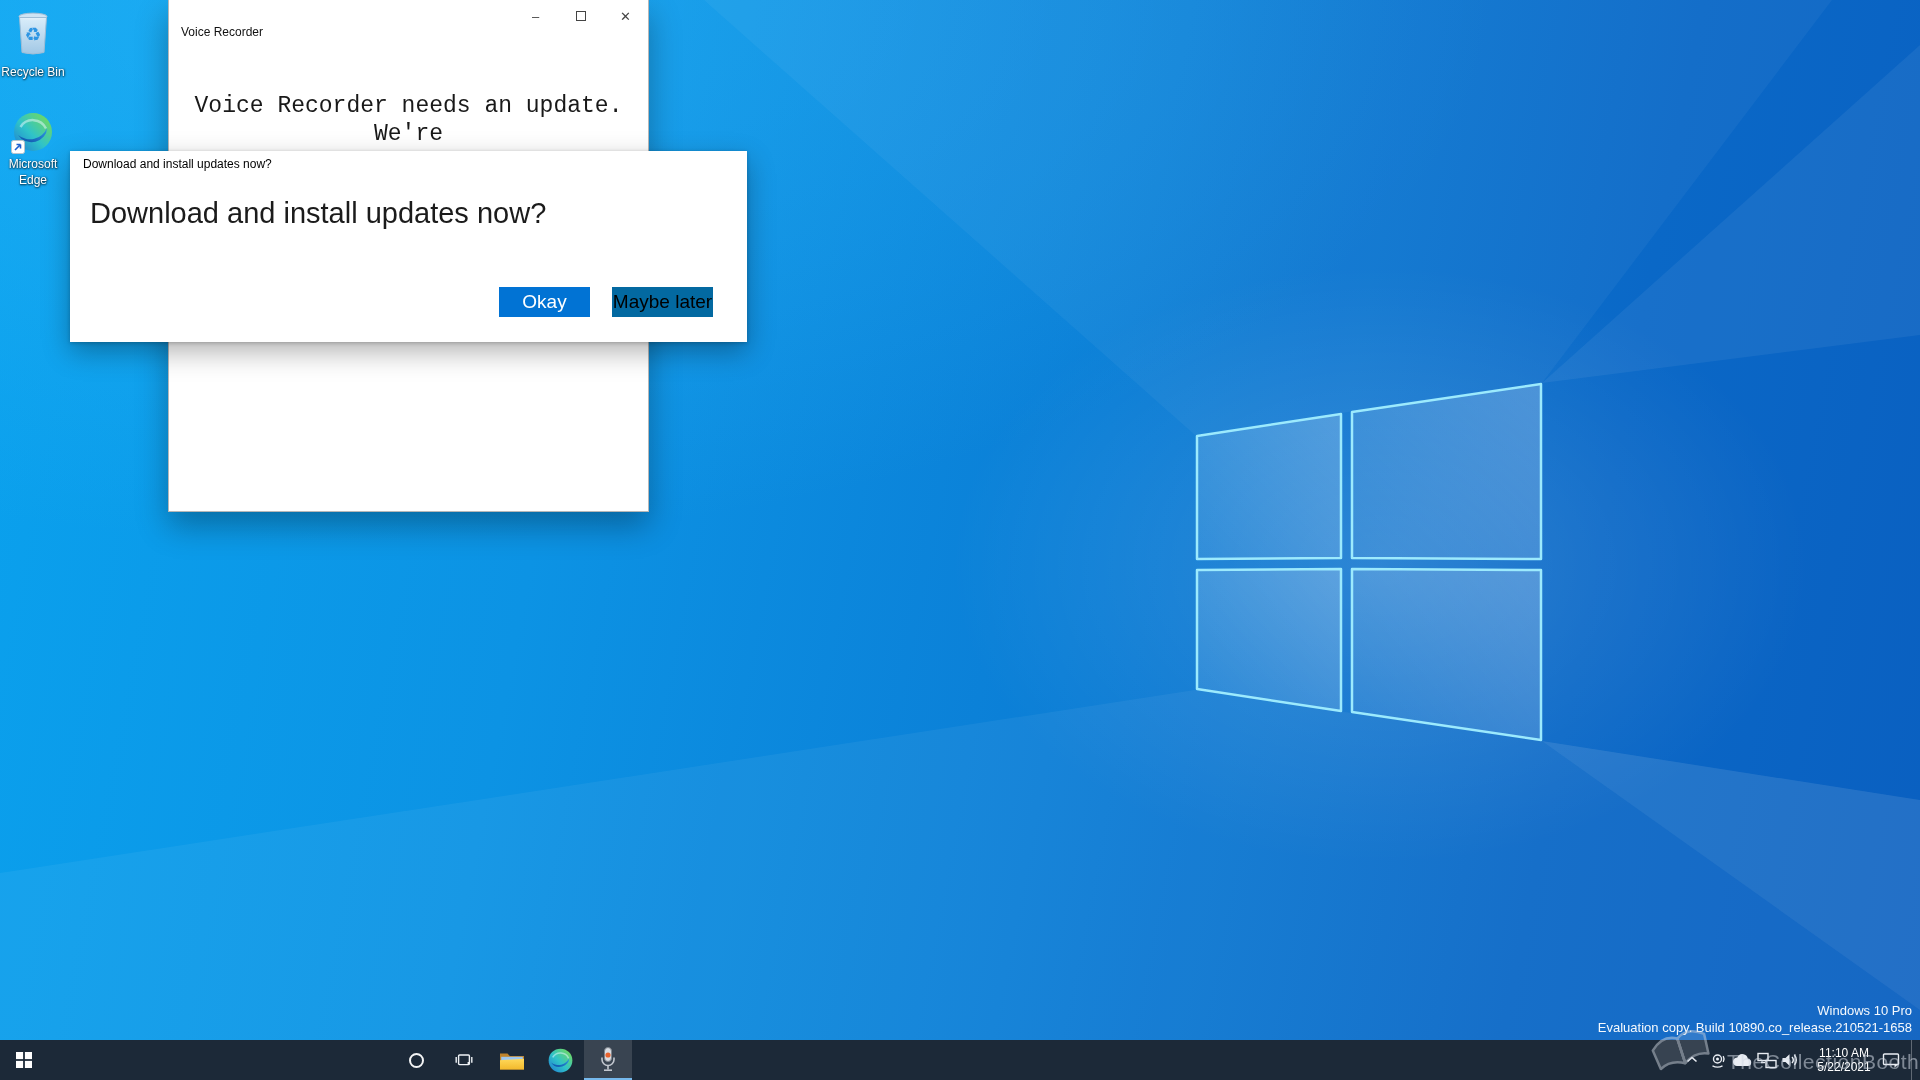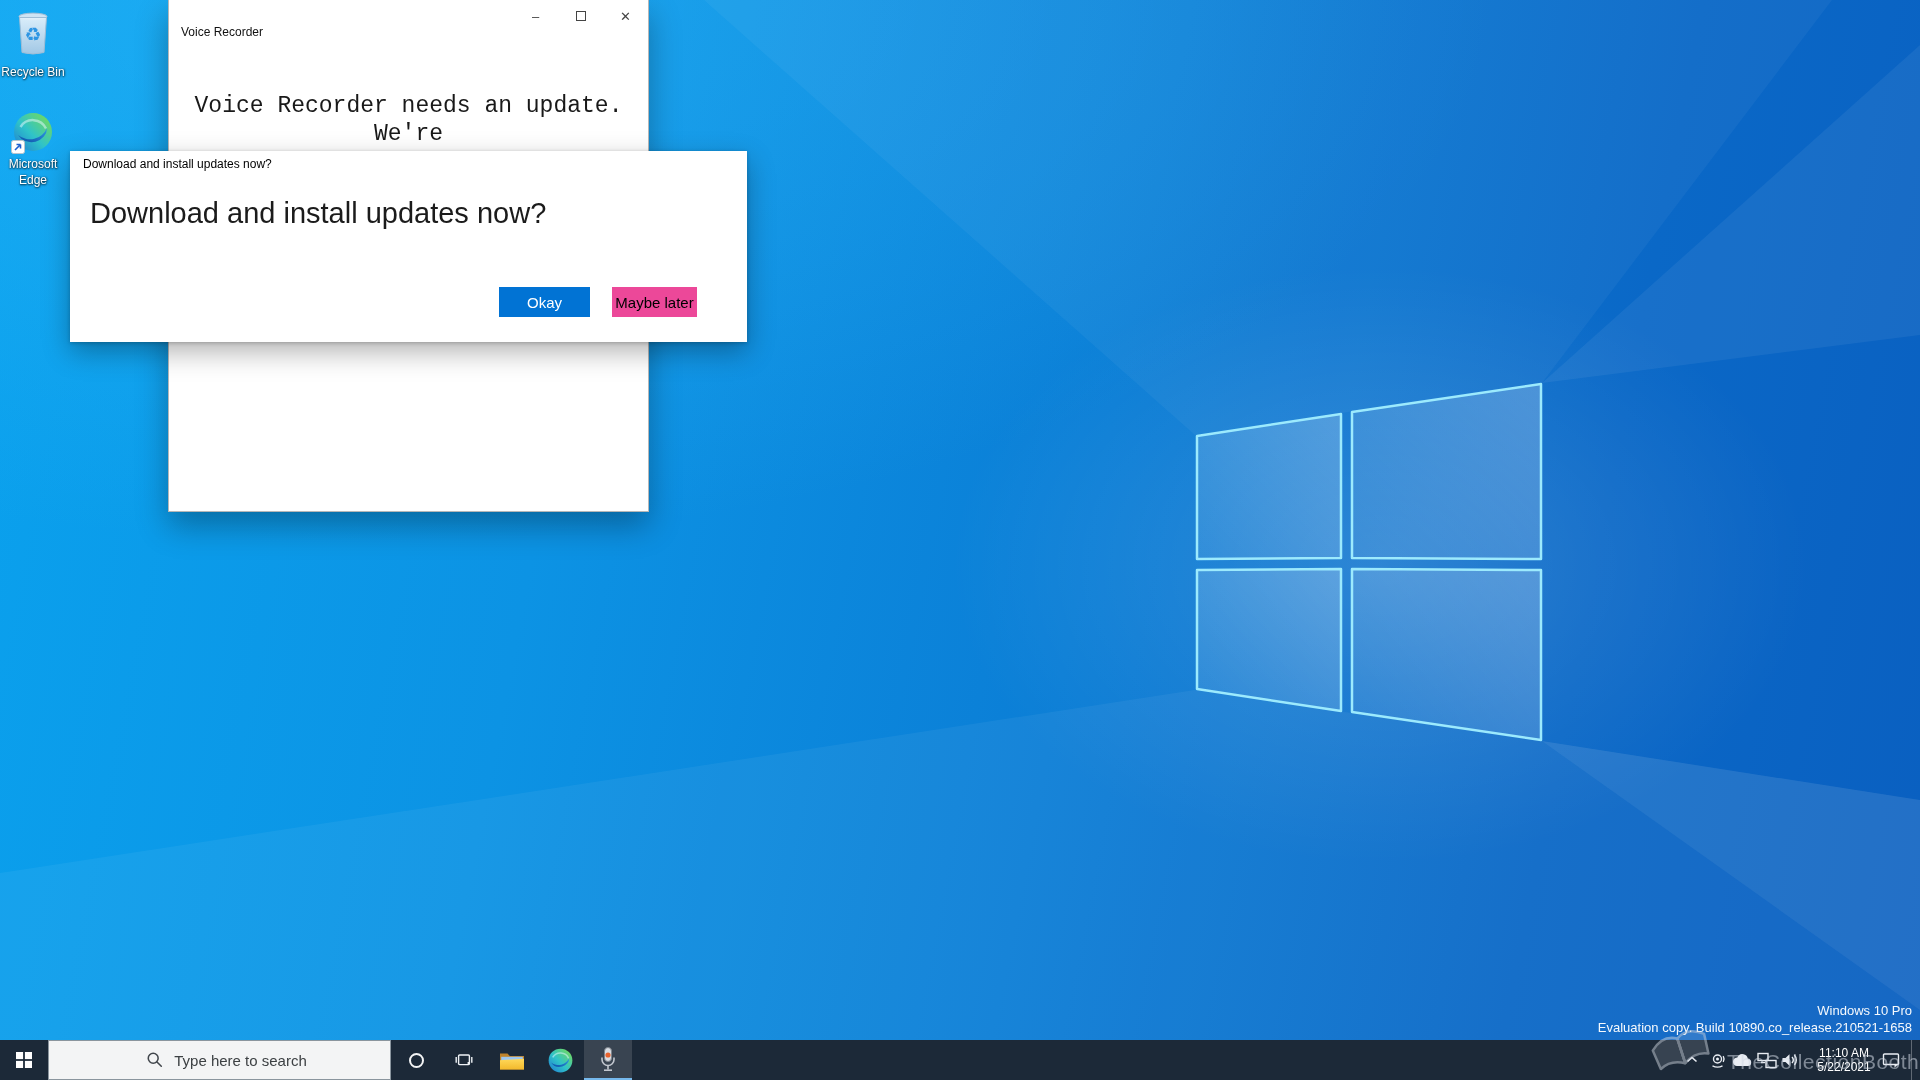--- a/index.html
+++ b/index.html
@@ -26,24 +26,24 @@
   .capbtn { width:45px; height:32px; display:flex; align-items:center; justify-content:center; color:#444; font-size:13px; background:transparent; border:none; }
   .maxbox { width:10px; height:10px; border:1px solid #444; display:inline-block; }
   .vrmsg { left:0; top:92px; width:100%; text-align:center; font-size:23px; line-height:28px; color:#191919;font-family:Liberation Mono, monospace; }
 
   
   .dlg { left:70px; top:151px; width:677px; height:191px; background:#fff;
     box-shadow:0 10px 26px rgba(0,0,0,.30), 0 1px 4px rgba(0,0,0,.22); }
   .dlg-title { left:13px; top:6px; font-size:12px; color:#000; }
   .dlg-head { left:20px; top:46px; font-size:29px; font-weight:300; color:#1b1b1b; }
   .dlg-body { left:20px; top:93px; font-size:15px; color:#1b1b1b; }
-  .btn { position:absolute; top:136px; height:30px; border:none; font-size:15px;
+  .btn { position:absolute; top:136px; height:30px; border:none; font-size:19px;
     font-family:"Liberation Sans","DejaVu Sans",sans-serif; display:flex; align-items:center; justify-content:center; cursor:pointer; }
   .btn-primary { left:429px; width:91px; background:#0173d4; color:#fff; }
-  .btn-secondary { left:542px; width:85px; background:#ec4899; color:#000; }
+  .btn-secondary { left:542px; width:101px; background:#0369a1; color:#000; }
 
   
   .taskbar { left:0; top:1040px; width:1920px; height:40px; background:#1c2938; z-index:5; }
   .tb-slot { position:absolute; top:0; height:40px; display:flex; align-items:center; justify-content:center; }
   .searchbox { left:48px; width:343px; background:#f3f4f5; border:1px solid #8a959e; display:flex; align-items:center; }
   .searchbox .stext { font-size:15px; color:#3c4043; margin-left:10px; }
   .vrslot { background:rgba(255,255,255,.13); }
   .vrslot .underline { position:absolute; bottom:0; left:0; width:100%; height:2px; background:#76b9ed; }
   .clock { color:#fff; font-size:12px; line-height:14px; text-align:center; flex-direction:column;justify-content:center; }
   .sep { left:1911px; width:1px; background:rgba(255,255,255,.30); }
@@ -157,27 +157,20 @@
       <svg width="16" height="16" viewBox="0 0 18 18">
         <g fill="#ffffff">
           <rect x="0" y="0" width="8" height="8"></rect>
             <rect x="10" y="0" width="8" height="8"></rect>
           <rect x="0" y="10" width="8" height="8"></rect>
             <rect x="10" y="10" width="8" height="8"></rect>
         </g>
       </svg>
     </div>
 
-    <div class="tb-slot searchbox">
-      <svg style="margin-left:14px" width="18" height="18" viewBox="0 0 20 20">
-        <circle cx="8" cy="8" r="5.5" fill="none" stroke="#41464c" stroke-width="1.7"></circle>
-        <line x1="12.2" y1="12.2" x2="17" y2="17" stroke="#41464c" stroke-width="1.7" stroke-linecap="round"></line>
-      </svg>
-      <span class="stext">Type here to search</span>
-    </div>
 
     <div class="tb-slot" style="left:392px;width:48px">
       <span style="width:15px;height:15px;border:2px solid rgba(255,255,255,.95);border-radius:50%"></span>
     </div>
 
     <div class="tb-slot" style="left:440px;width:48px">
       <svg width="18" height="18" viewBox="0 0 18 18">
         <rect x="3.6" y="4" width="10.8" height="9.6" rx="1" fill="none" stroke="#eef2f6" stroke-width="1.4"></rect>
         <line x1="1.2" y1="6" x2="1.2" y2="11.8" stroke="#eef2f6" stroke-width="1.4"></line>
         <line x1="16.8" y1="6" x2="16.8" y2="11.8" stroke="#eef2f6" stroke-width="1.4"></line>

